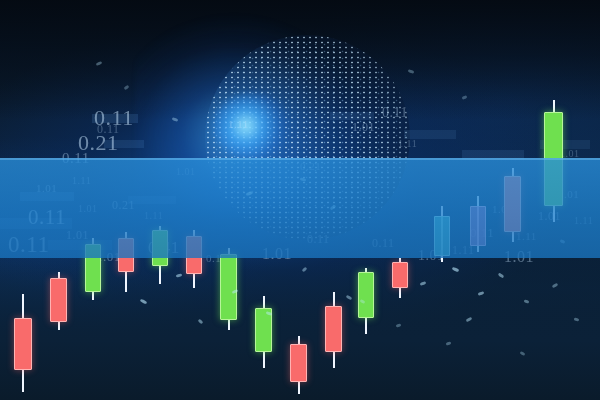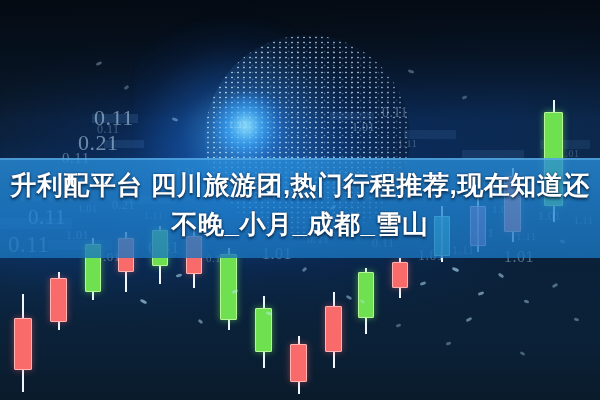--- a/index.html
+++ b/index.html
@@ -304,18 +304,14 @@
       <div class="pt" style="left: 462px; top: 96px; width: 5px; height: 3px; opacity: 0.34; transform: rotate(-22deg);"></div>
       <div class="pt" style="left: 360px; top: 300px; width: 5px; height: 3px; opacity: 0.4; transform: rotate(30deg);"></div>
       <div class="pt" style="left: 396px; top: 324px; width: 5px; height: 3px; opacity: 0.38; transform: rotate(-18deg);"></div>
       <div class="pt" style="left: 560px; top: 240px; width: 5px; height: 3px; opacity: 0.45; transform: rotate(25deg);"></div>
     </div>
 
   <div class="band" id="band" style="top: 158px; height: 100px;">
     <div class="band-top-edge"></div>
   </div>
 
-  <div class="title" id="title" style="top: 166px;">
-    <span class="l1">升利配平台 四川旅游团,热门行程推荐,现在知道还</span>
-    <span class="l2">不晚_小月_成都_雪山</span>
-  </div>
 
 </div>
 
 </body></html>

